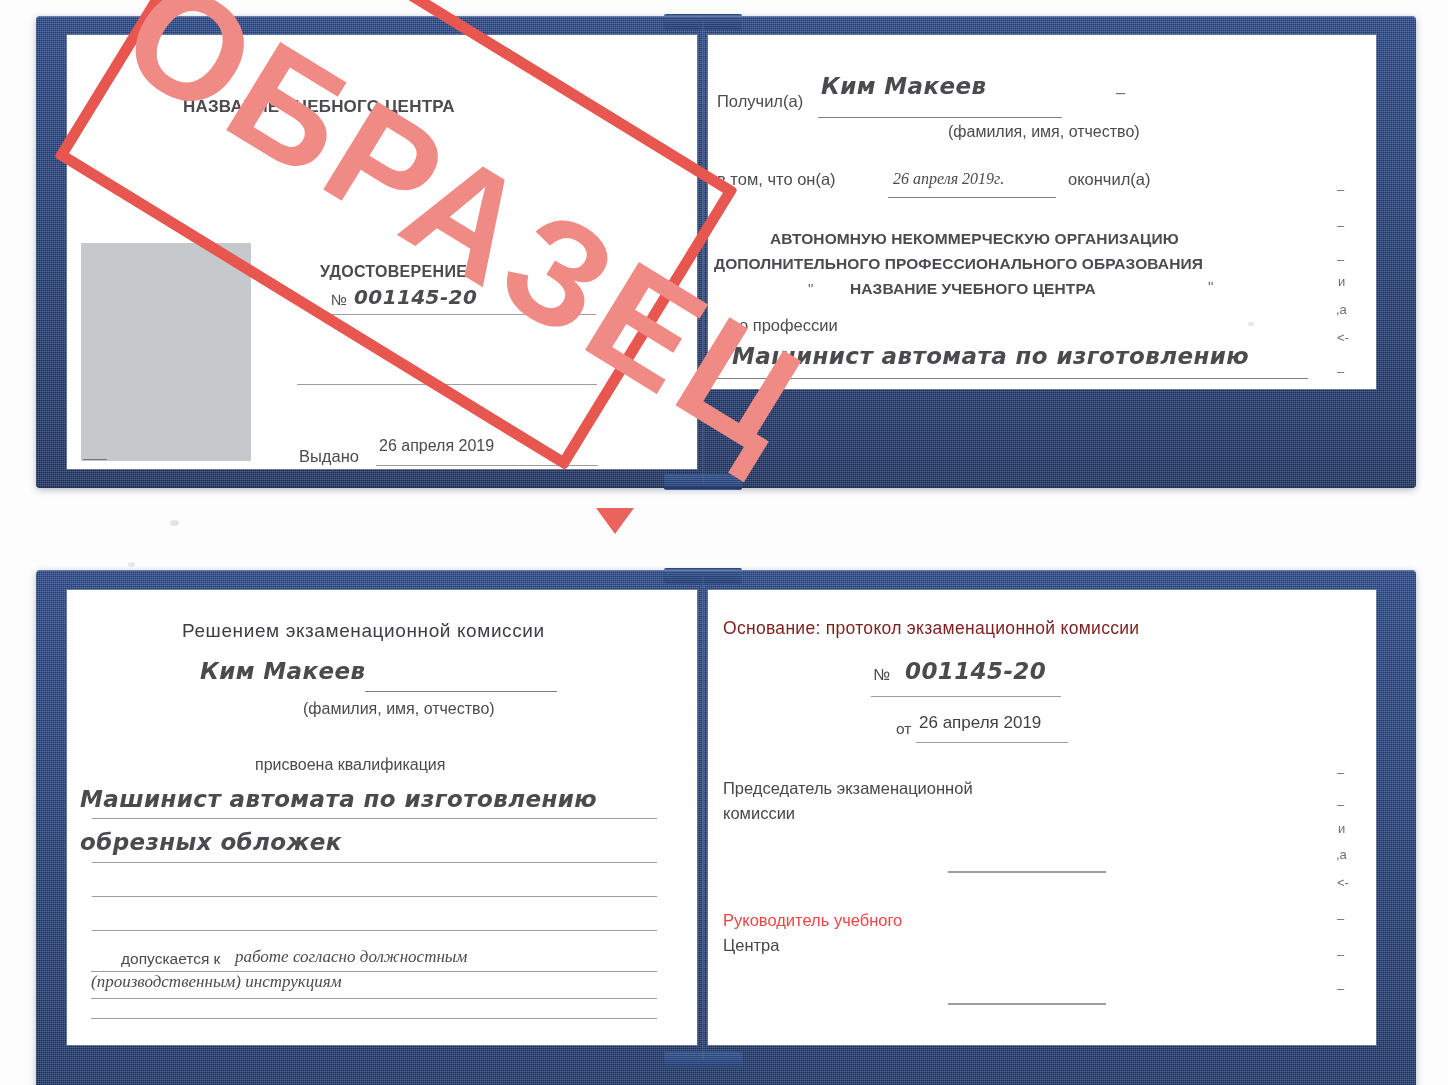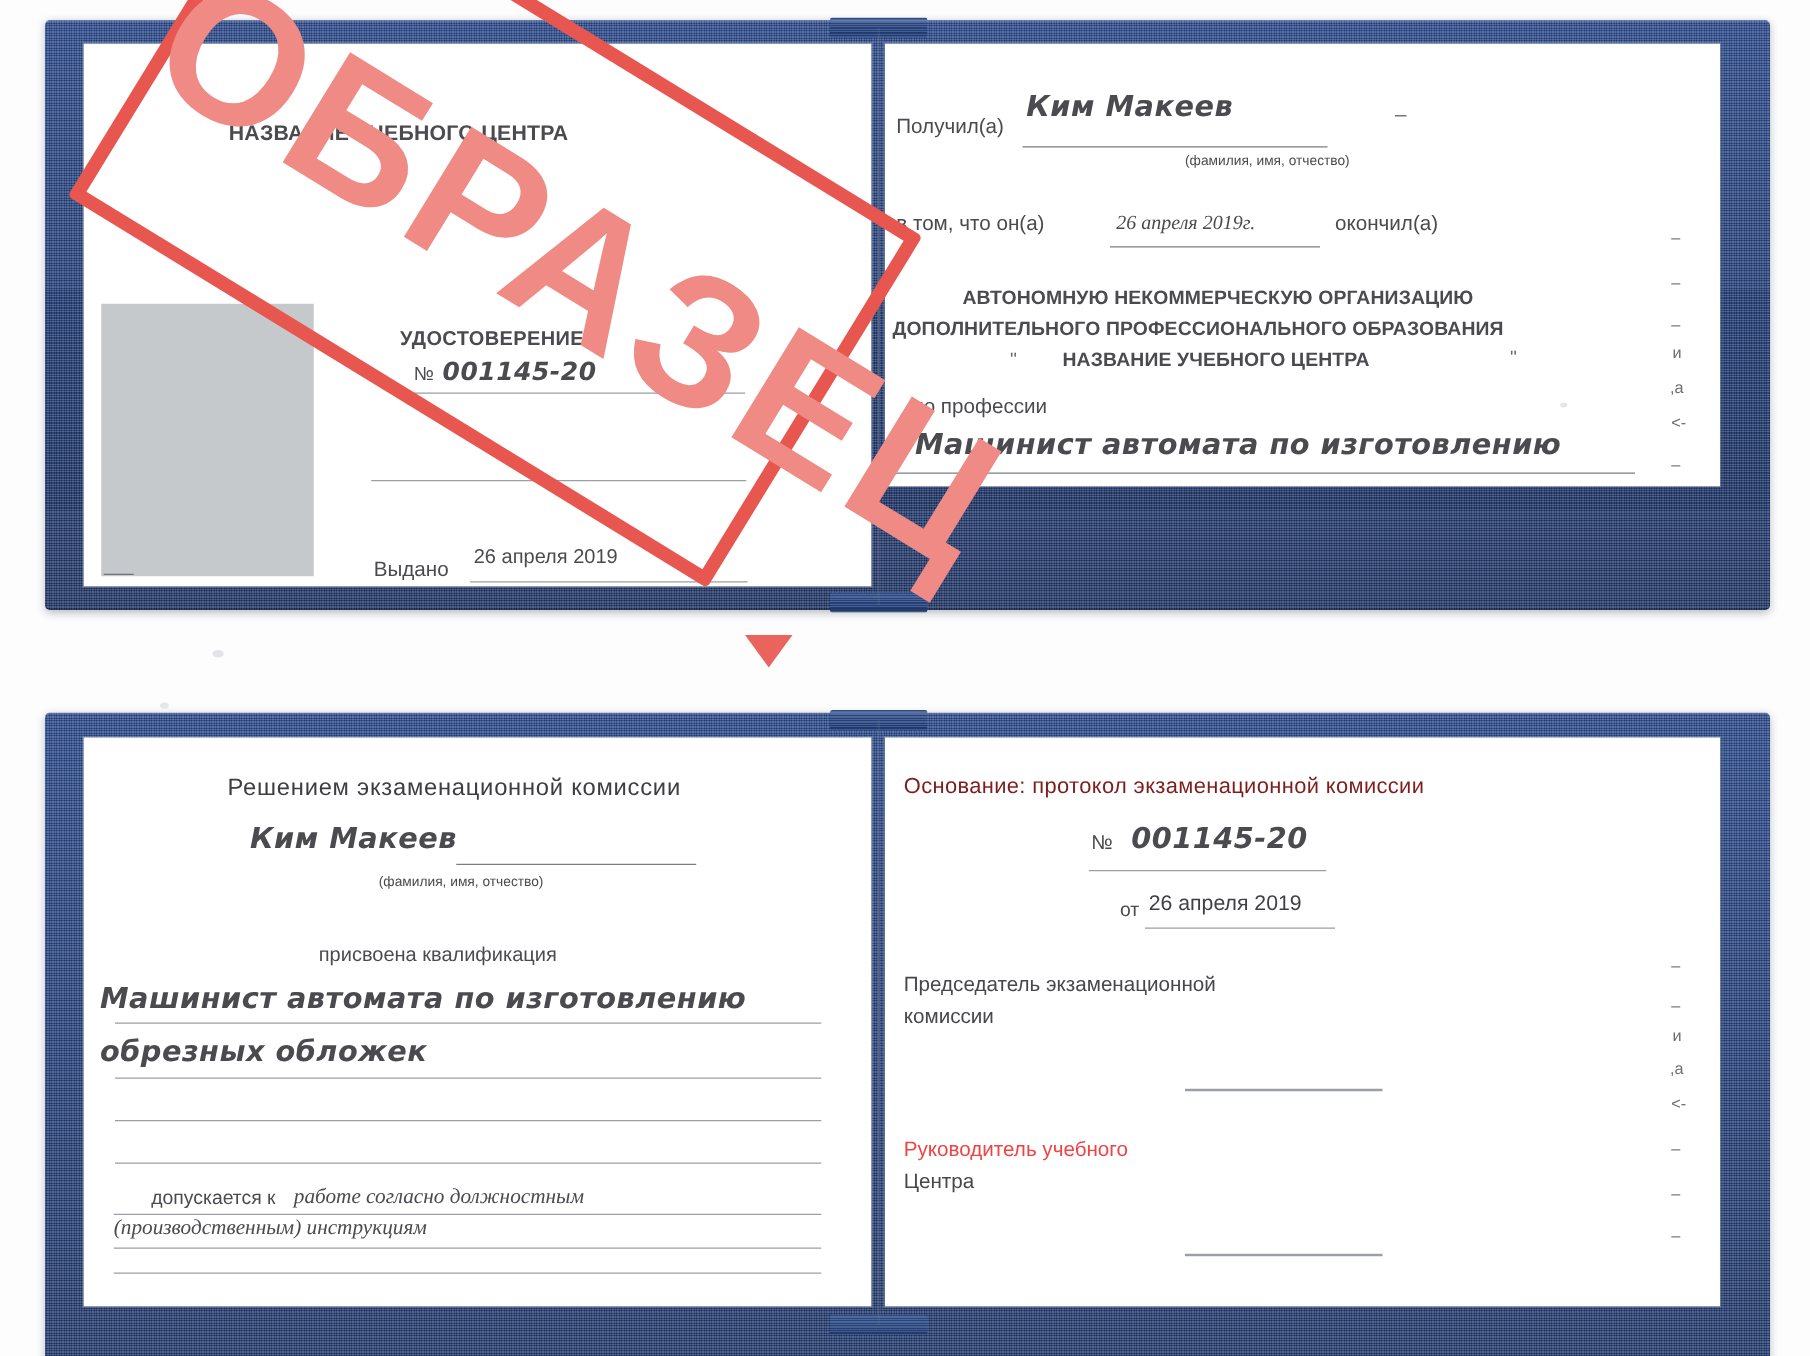--- a/index.html
+++ b/index.html
@@ -59,21 +59,21 @@
   }
   .book.top .spine-tab.t{top:-2px;}
   .book.top .spine-tab.b{top:458px;}
   .book.bottom .spine-tab.t{top:-2px;}
   .book.bottom .spine-tab.b{top:482px;}
 
   
   .leaf .txt{position:absolute;color:#4b4b4f;white-space:nowrap;}
   .hdr{font-size:17px;font-weight:700;letter-spacing:.2px;color:#3b3b3f;}
   .cap{font-size:16.5px;color:#4d4d51;}
-  .small{font-size:11px;color:#55555a;}
+  .small{font-size:16px;color:#55555a;}
   .org{font-size:15.5px;font-weight:700;color:#3c3c40;letter-spacing:.1px;}
   .hand{
     color:#1f23c8;font-family:"DejaVu Sans", sans-serif;
     font-style:italic;font-weight:600;letter-spacing:.4px;
   }
   .hand-lg{font-size:23px;}
   .hand-md{font-size:20px;}
   .serif-it{font-family:"Liberation Serif", serif;font-style:italic;color:#3f3f44;font-size:16px;}
   .rule{position:absolute;height:1.4px;background:#9b9ea4;}
   .rule.dark{background:#7b7e85;height:1.2px;}

